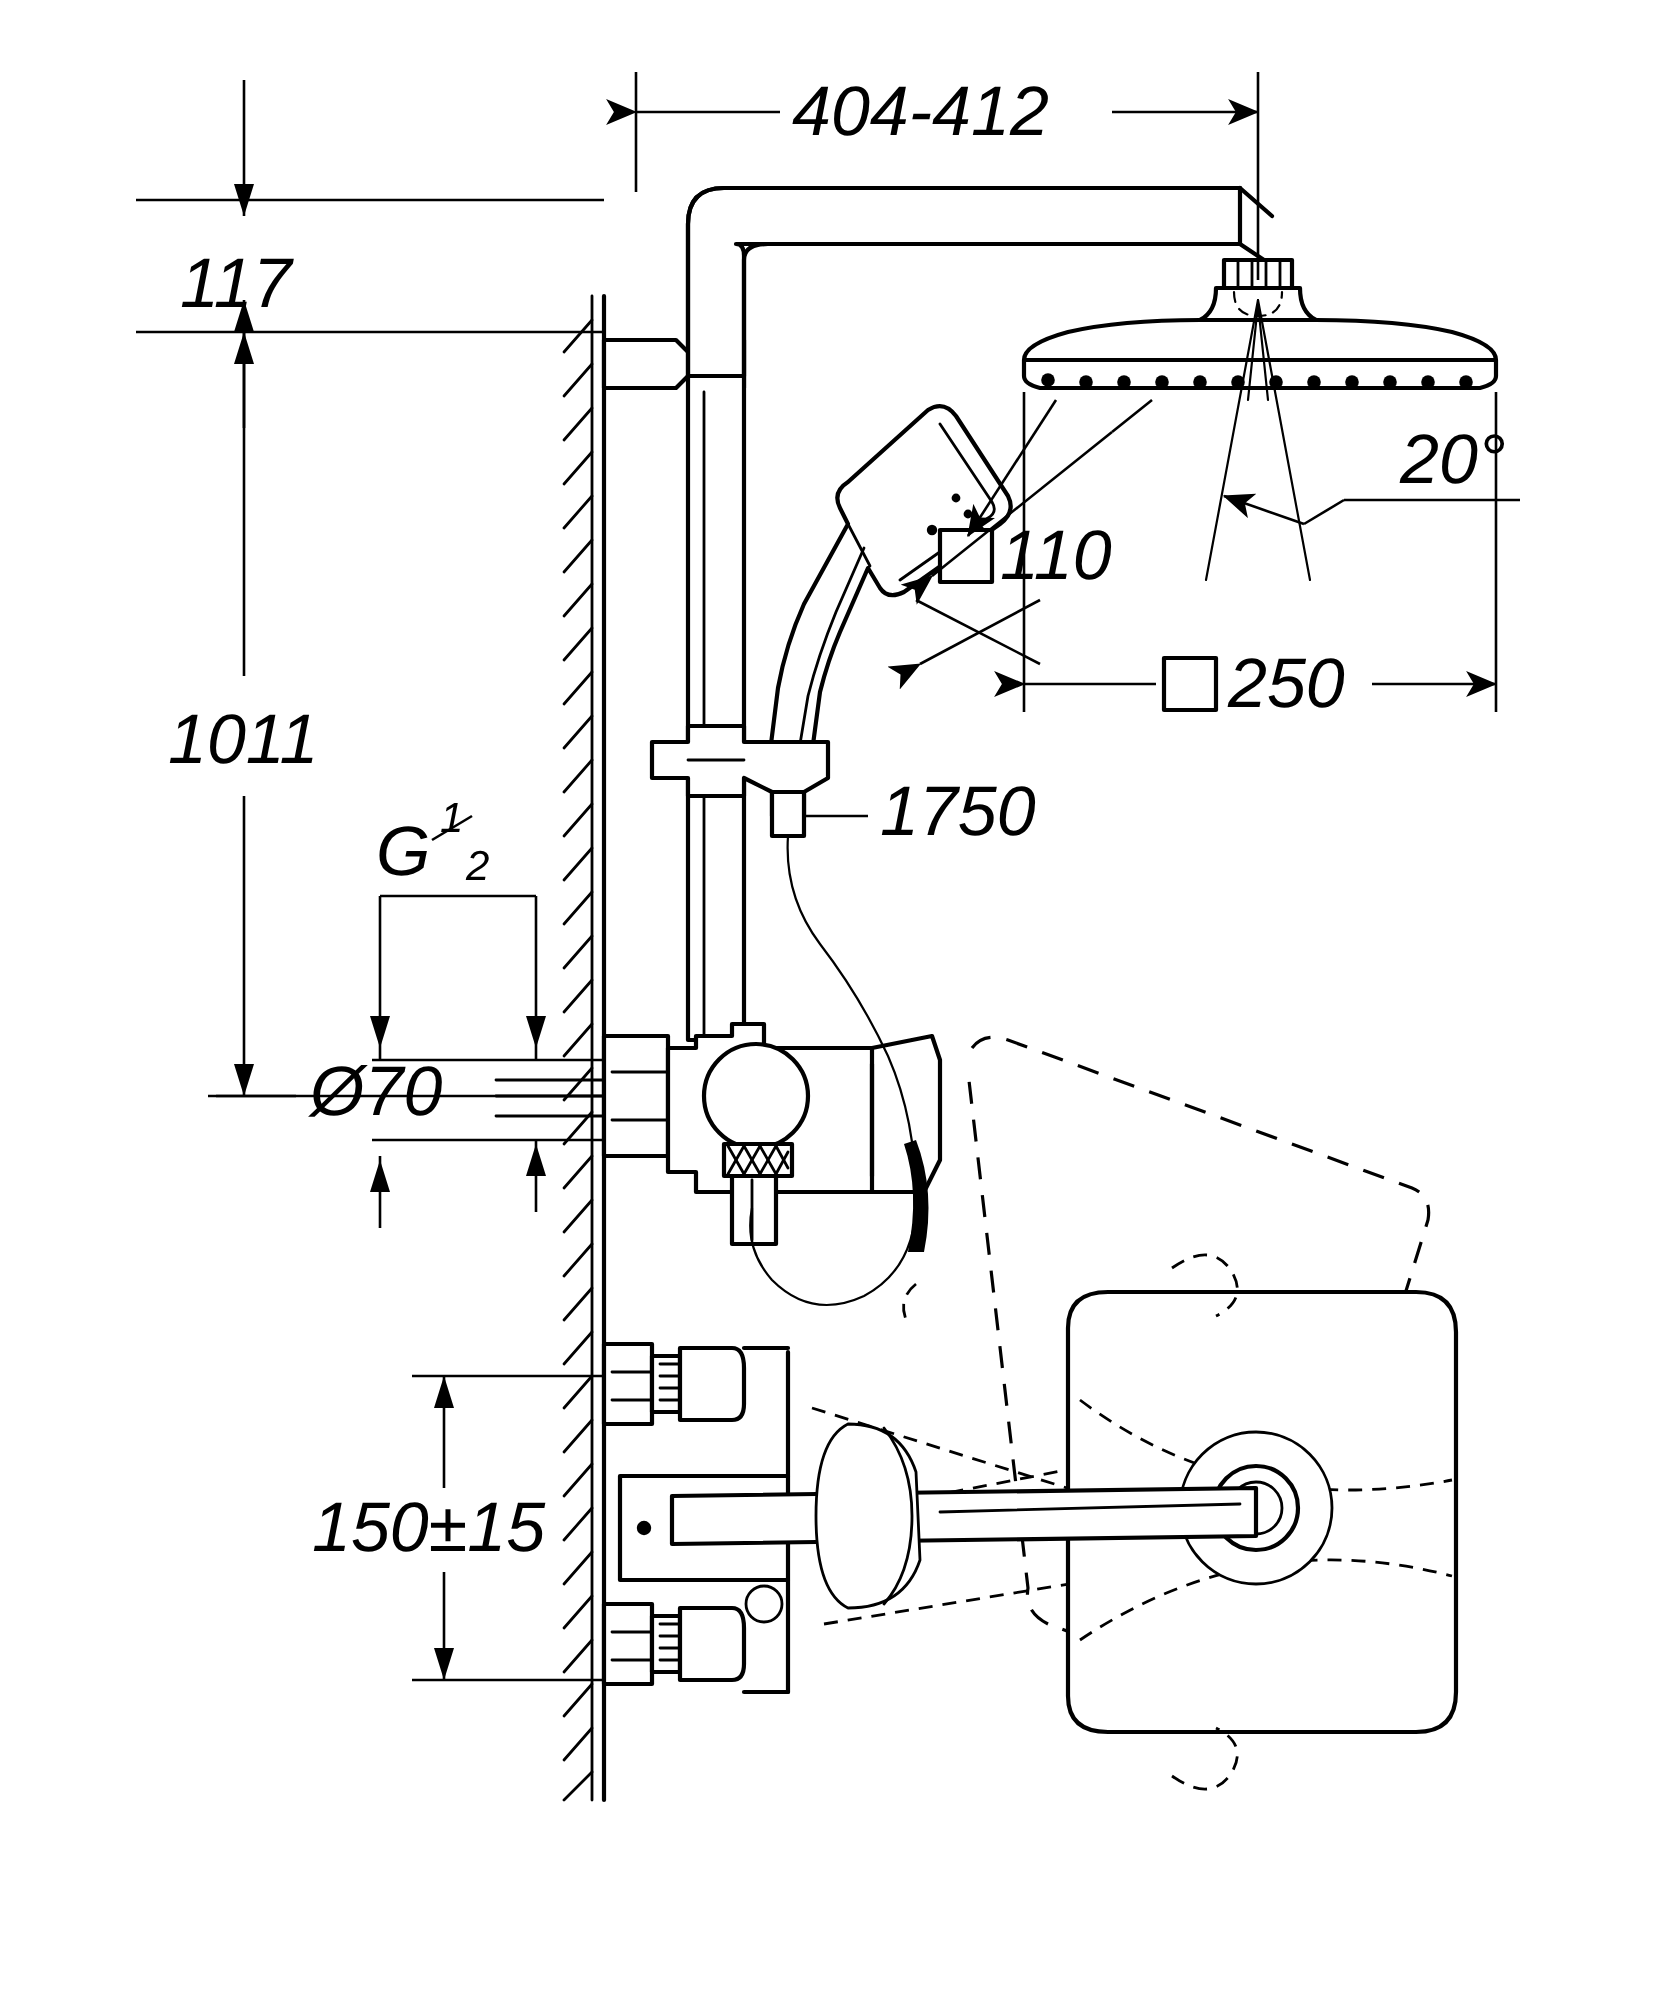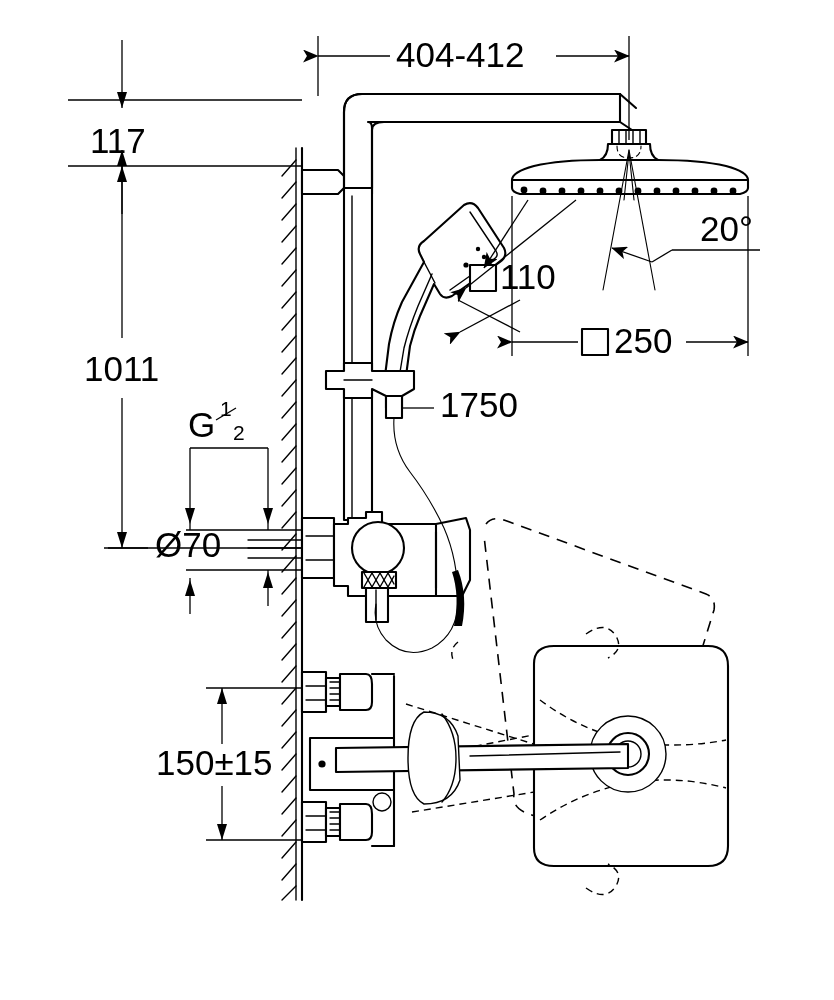--- a/index.html
+++ b/index.html
@@ -10,20 +10,21 @@
   }
   body {
     font-family: "Liberation Sans", sans-serif;
   }
   #drawing-root {
     position: relative;
     width: 834px;
     height: 952px;
     background: #ffffff;
     overflow: hidden;
+    font-style: italic;
   }
   svg#tech-drawing {
     display: block;
     width: 834px;
     height: 1000px;
   }
   .ln    { stroke: #000; fill: none; stroke-width: 2.1; stroke-linecap: round; stroke-linejoin: round; }
   .ln-th { stroke: #000; fill: none; stroke-width: 1.4; stroke-linecap: round; stroke-linejoin: round; }
   .ln-hair { stroke: #000; fill: none; stroke-width: 1.1; stroke-linecap: round; stroke-linejoin: round; }
   .dim   { stroke: #000; fill: none; stroke-width: 1.3; stroke-linecap: butt; }

